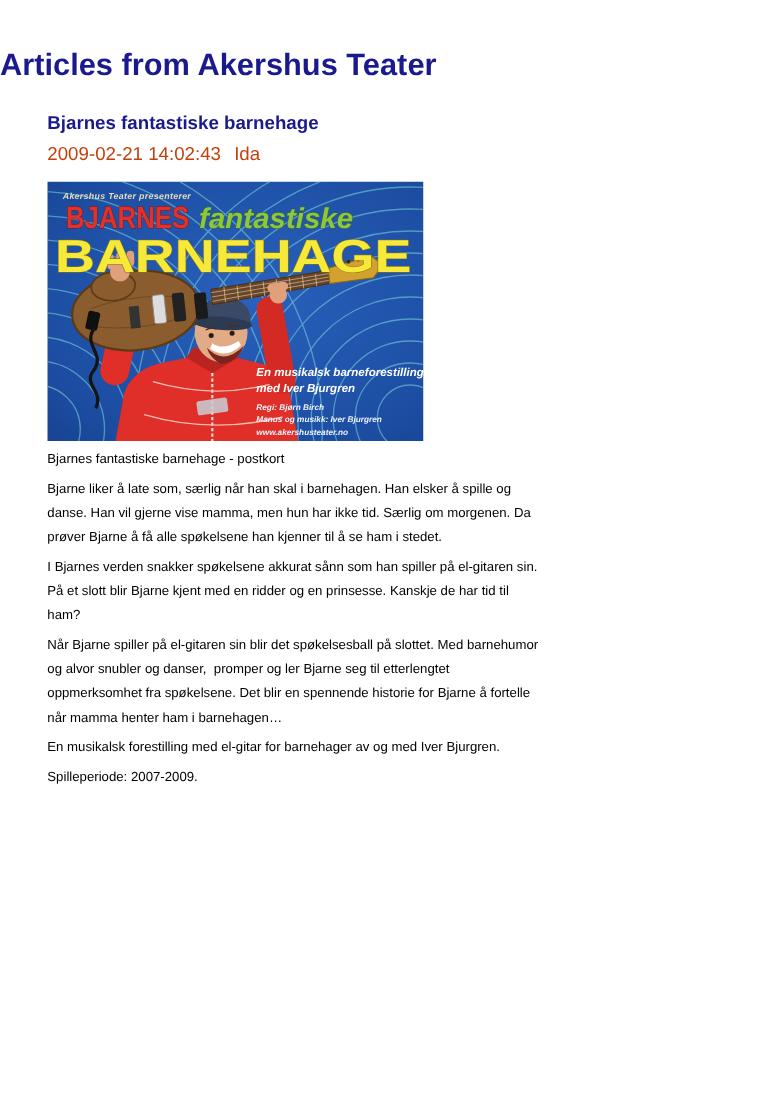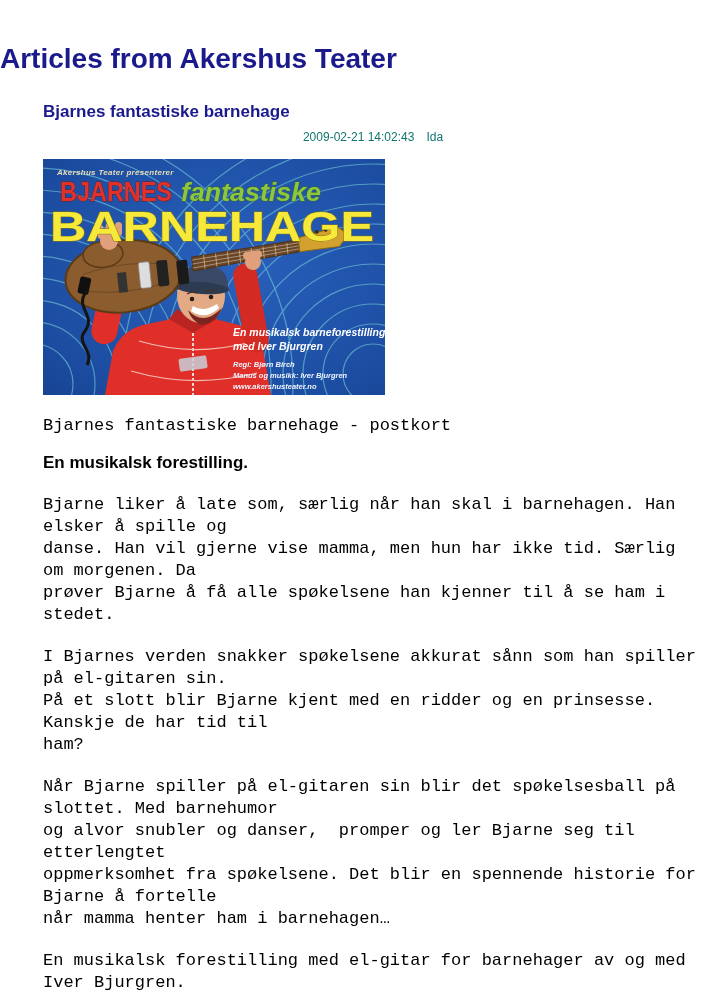--- a/index.html
+++ b/index.html
@@ -19,33 +19,31 @@
   .content { margin-left: 43px; width: 660px; }
   .article-title {
     margin: 27px 0 0 0;
     font-size: 17px;
     font-weight: bold;
     color: #1a1a8c;
     line-height: 1.15;
   }
   .meta {
     margin-top: 9px;
-    font-size: 12px;
-    color: #0f766e;
-    text-align: center;
+    font-size: 17px;
+    color: #c2410c;
   }
   .meta .author { margin-left: 12px; }
   .poster-figure { margin: 15px 0 0 0; padding: 0; line-height: 0; text-decoration: underline; }
   .poster-figure svg { display: block; }
   .caption, .para {
-    font-size: 17px;
+    font-size: 12px;
     line-height: 22px;
-    margin: 20px 0 0 0;
+    margin: 5px 0 0 0;
     white-space: pre-wrap;
-    font-family: Liberation Mono, monospace;
   }
   .subheading {
     font-size: 17px;
     line-height: 22px;
     font-weight: bold;
     margin: 15px 0 0 0;
   }
   
   .pt-presenter { font: italic bold 8px "Liberation Sans", sans-serif; letter-spacing: .3px; }
   .pt-red   { font: bold 28px "Liberation Sans", sans-serif; paint-order: stroke fill; }
@@ -186,21 +184,20 @@
           <text class="pt-tagline" x="190" y="177" fill="#ffffff">En musikalsk barneforestilling</text>
           <text class="pt-tagline" x="190" y="191" fill="#ffffff">med Iver Bjurgren</text>
           <text class="pt-credit" x="190" y="208" fill="#eef4ff">Regi: Bjørn Birch</text>
           <text class="pt-credit" x="190" y="219" fill="#eef4ff">Manus og musikk: Iver Bjurgren</text>
           <text class="pt-credit" x="190" y="230" fill="#eef4ff">www.akershusteater.no</text>
         </g>
       </svg>
     </figure>
 
     <p class="caption">Bjarnes fantastiske barnehage - postkort</p>
-    <p class="subheading">En musikalsk forestilling.</p>
     <p class="para">Bjarne liker å late som, særlig når han skal i barnehagen. Han elsker å spille og
 danse. Han vil gjerne vise mamma, men hun har ikke tid. Særlig om morgenen. Da
 prøver Bjarne å få alle spøkelsene han kjenner til å se ham i stedet.</p>
     <p class="para">I Bjarnes verden snakker spøkelsene akkurat sånn som han spiller på el-gitaren sin.
 På et slott blir Bjarne kjent med en ridder og en prinsesse. Kanskje de har tid til
 ham?</p>
     <p class="para">Når Bjarne spiller på el-gitaren sin blir det spøkelsesball på slottet. Med barnehumor
 og alvor snubler og danser,  promper og ler Bjarne seg til etterlengtet
 oppmerksomhet fra spøkelsene. Det blir en spennende historie for Bjarne å fortelle
 når mamma henter ham i barnehagen…</p>

